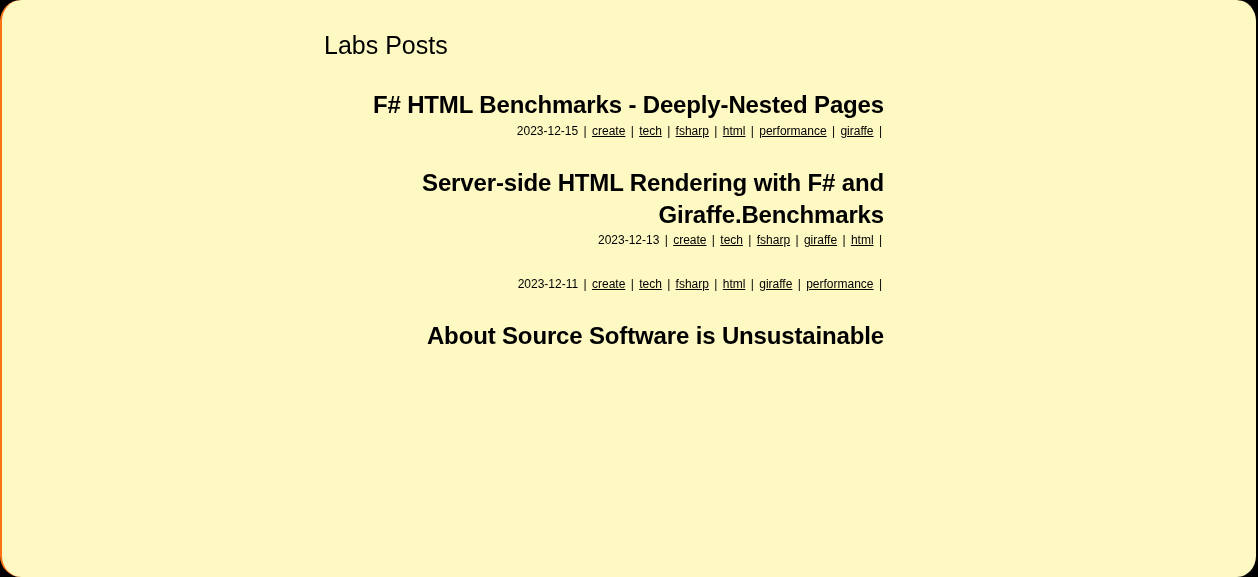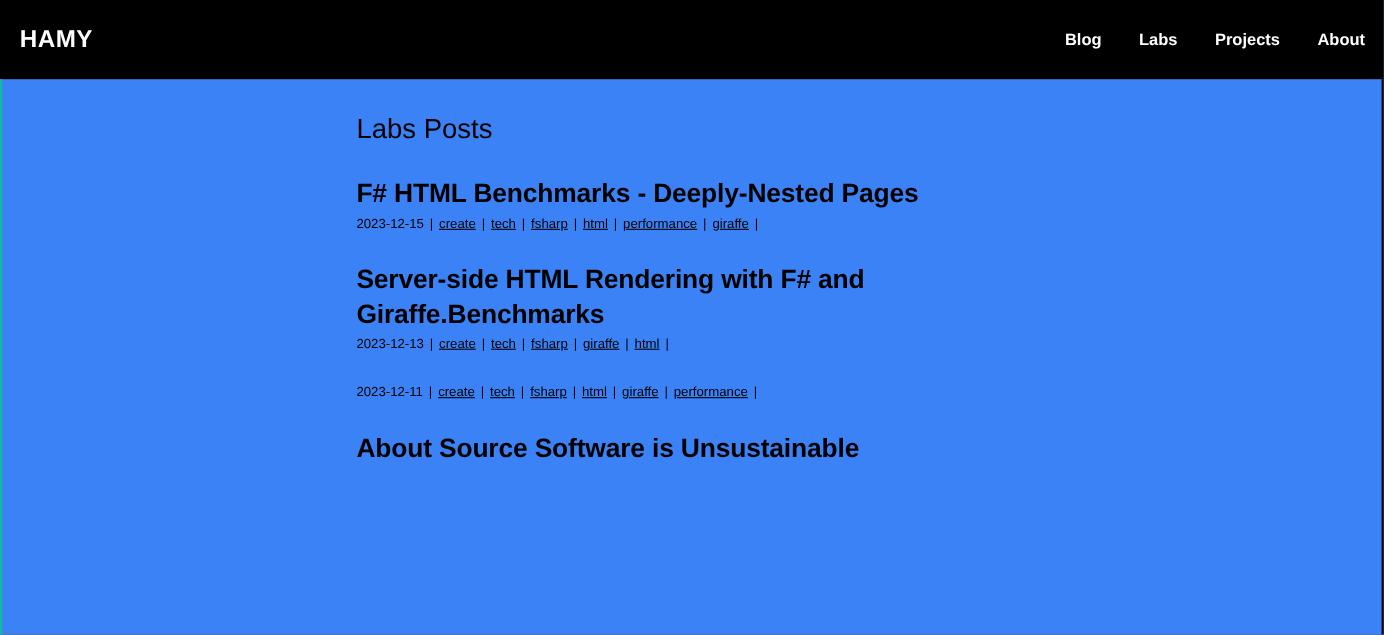--- a/index.html
+++ b/index.html
@@ -57,24 +57,25 @@
     font-weight: bold;
     text-decoration: none;
     line-height: 1;
     margin-left: 34px;
     display: inline-block;
   }
 
   
   .body-frame {
     flex: 1 1 auto;
-    background: #3b82f6;
-    border-left: 2px solid #14b8a6;
+    background: #fef9c3;
+    border-left: 2px solid #f97316;
     border-right: 2px solid #000000;
     overflow: hidden;
+    border-radius: 21px;
   }
 
   .content {
     width: 560px;
     margin: 0 0 0 322px;
     padding-top: 30px;
   }
 
   .page-title {
     font-size: 25px;
@@ -83,20 +84,21 @@
     color: #000000;
     margin-bottom: 28px;
   }
 
   .post-list {
     list-style: none;
   }
 
   .post-item {
     margin-bottom: 27px;
+    text-align: right;
   }
 
   .post-item:last-child {
     margin-bottom: 0;
   }
 
   .post-title {
     font-size: 24px;
     font-weight: bold;
     line-height: 1.32;
@@ -124,30 +126,20 @@
     color: #000000;
     text-decoration: underline;
     text-underline-offset: 1px;
   }
 </style>
 </head>
 <body>
 
 <div class="page">
 
-  <header class="site-header">
-    <a class="site-logo" href="#">HAMY</a>
-
-    <nav class="site-nav">
-      <a class="nav-link" href="#">Blog</a>
-      <a class="nav-link" href="#">Labs</a>
-      <a class="nav-link" href="#">Projects</a>
-      <a class="nav-link" href="#">About</a>
-    </nav>
-  </header>
 
   <div class="body-frame">
     <main class="content">
 
       <h1 class="page-title">Labs Posts</h1>
 
       <ul class="post-list">
           <li class="post-item">
             <a class="post-title" href="#" style="display: block; color: rgb(0, 0, 0); text-decoration: none;">F# HTML Benchmarks - Deeply-Nested Pages</a>
             <div class="post-meta"><span class="post-date">2023-12-15</span><span class="meta-sep"> | </span><a class="post-tag" href="#">create</a><span class="meta-sep"> | </span><a class="post-tag" href="#">tech</a><span class="meta-sep"> | </span><a class="post-tag" href="#">fsharp</a><span class="meta-sep"> | </span><a class="post-tag" href="#">html</a><span class="meta-sep"> | </span><a class="post-tag" href="#">performance</a><span class="meta-sep"> | </span><a class="post-tag" href="#">giraffe</a><span class="meta-sep"> |</span></div>

